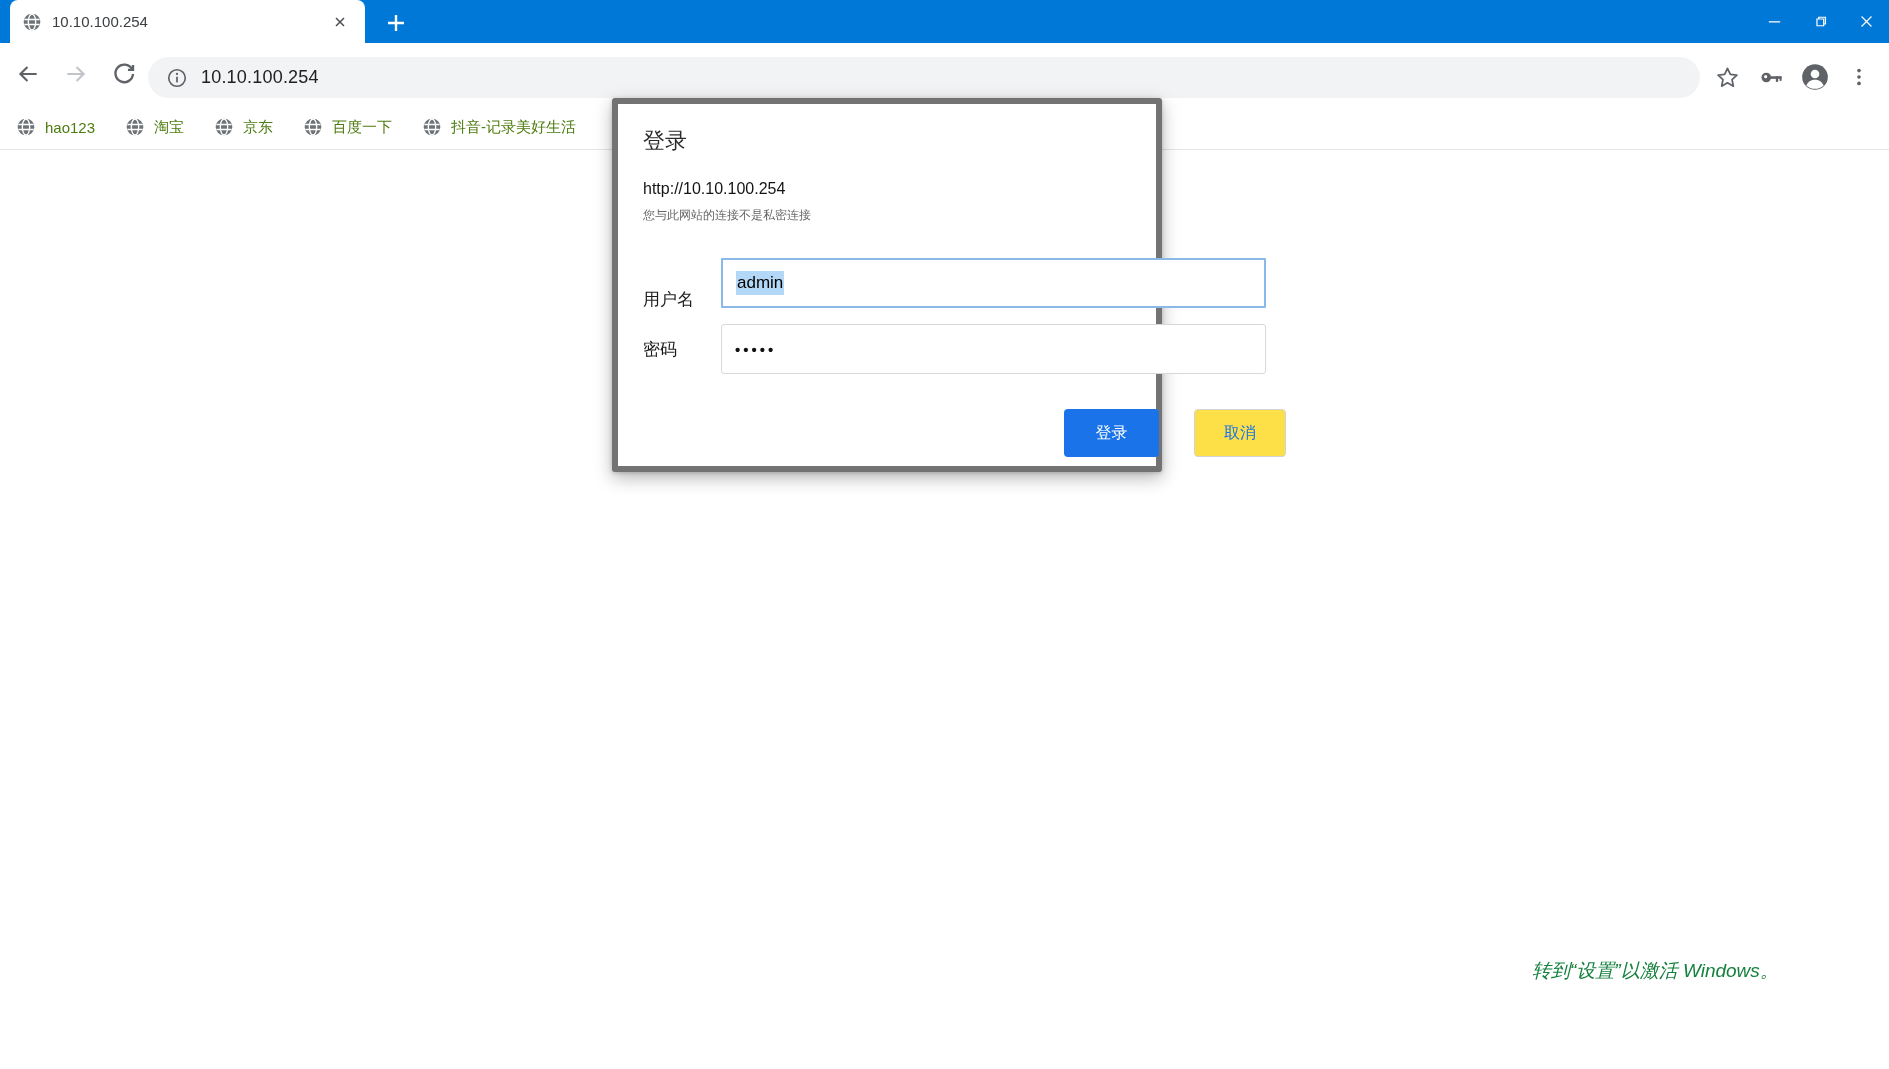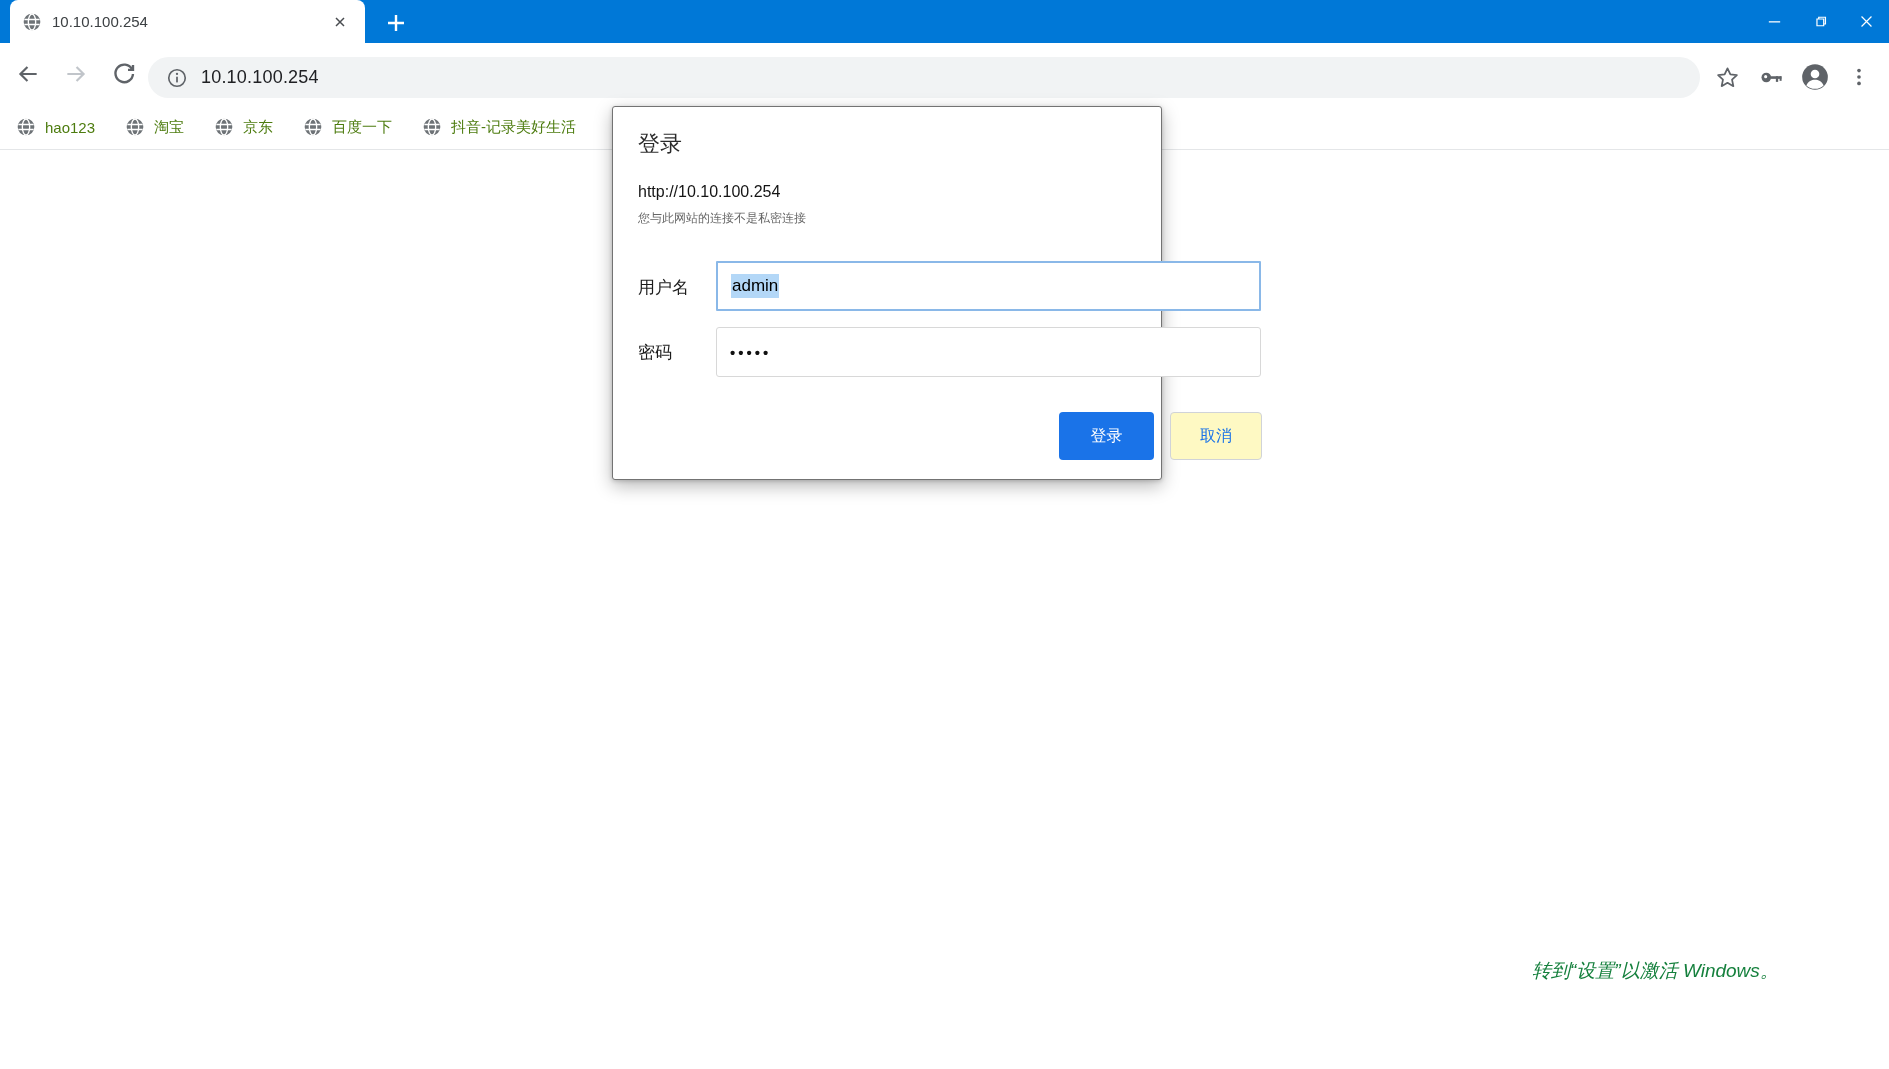--- a/index.html
+++ b/index.html
@@ -66,46 +66,45 @@
 
   
   .page { position: absolute; left: 0; top: 151px; width: 1889px; height: 918px; background: #ffffff; }
   .watermark { position: absolute; left: 1532px; top: 958px; text-align: left; }
   .watermark .wm1 { font-size: 27px; color: #d2d2d2; line-height: 33px; }
   .watermark .wm2 { font-size: 19px; color: #15803d; line-height: 26px; font-style: italic; }
 
   
   .auth-dialog {
     position: absolute; left: 612px; top: 98px; width: 550px; height: 374px;
-    background: #ffffff; border: 1px solid #737373; border-radius: 3px;
+    background: #ffffff; border: 6px solid #737373; border-radius: 3px;
     box-shadow: 0 6px 18px rgba(0,0,0,0.28), 0 1px 4px rgba(0,0,0,0.18);
     z-index: 10;
-    margin-top: 8px;
   }
   .dlg-title { position: absolute; left: 25px; top: 22px; font-size: 22px; color: #2b2b2b; }
   .dlg-origin { position: absolute; left: 25px; top: 76px; font-size: 16px; color: #141414; }
   .dlg-warning { position: absolute; left: 25px; top: 103px; font-size: 12px; color: #666666; }
   .field-label { position: absolute; left: 25px; font-size: 17px; color: #1b1b1b; }
-  .username-label { top: 169px; }
+  .username-label { top: 184px; }
   .password-label { top: 234px; }
   .input-box {
     position: absolute; left: 103px; width: 545px; height: 50px;
     background: #ffffff; display: flex; align-items: center; padding-left: 13px;
     font-size: 17px;
   }
   .username-input { top: 154px; border: 2px solid #8ab8e8; border-radius: 1px; }
   .password-input { top: 220px; border: 1px solid #d8d8d8; border-radius: 3px; }
   .sel-text { background: #b3d7f7; color: #000000; padding: 2px 1px; }
   .pwd-dots { font-size: 15px; font-weight: 700; letter-spacing: 3px; color: #111111; }
   .dlg-btn {
     position: absolute; top: 305px; height: 48px; border-radius: 4px;
     display: flex; align-items: center; justify-content: center; font-size: 16px;
   }
   .signin-btn { left: 446px; width: 95px; background: #1a73e8; color: #ffffff; }
-  .cancel-btn { left: 557px; width: 92px; background: #fef9c3; color: #1a73e8; border: 1px solid #d0d3d8; }
+  .cancel-btn { left: 576px; width: 92px; background: #fde047; color: #1a73e8; border: 1px solid #d0d3d8; }
 
   svg { display: block; }
 </style>
 </head>
 <body>
 
 <div class="titlebar">
   <div class="tab">
     <span class="favicon">
       <svg viewBox="0 0 24 24" width="20" height="20">

